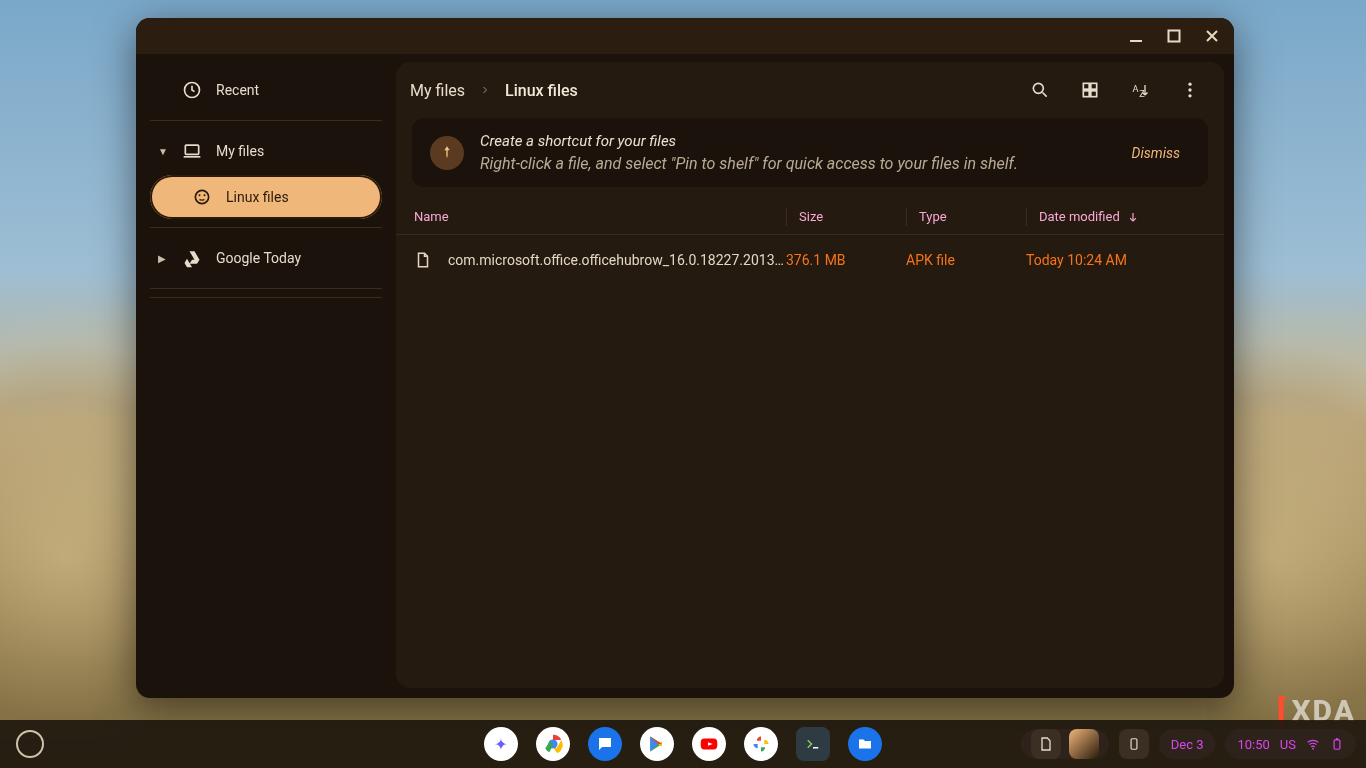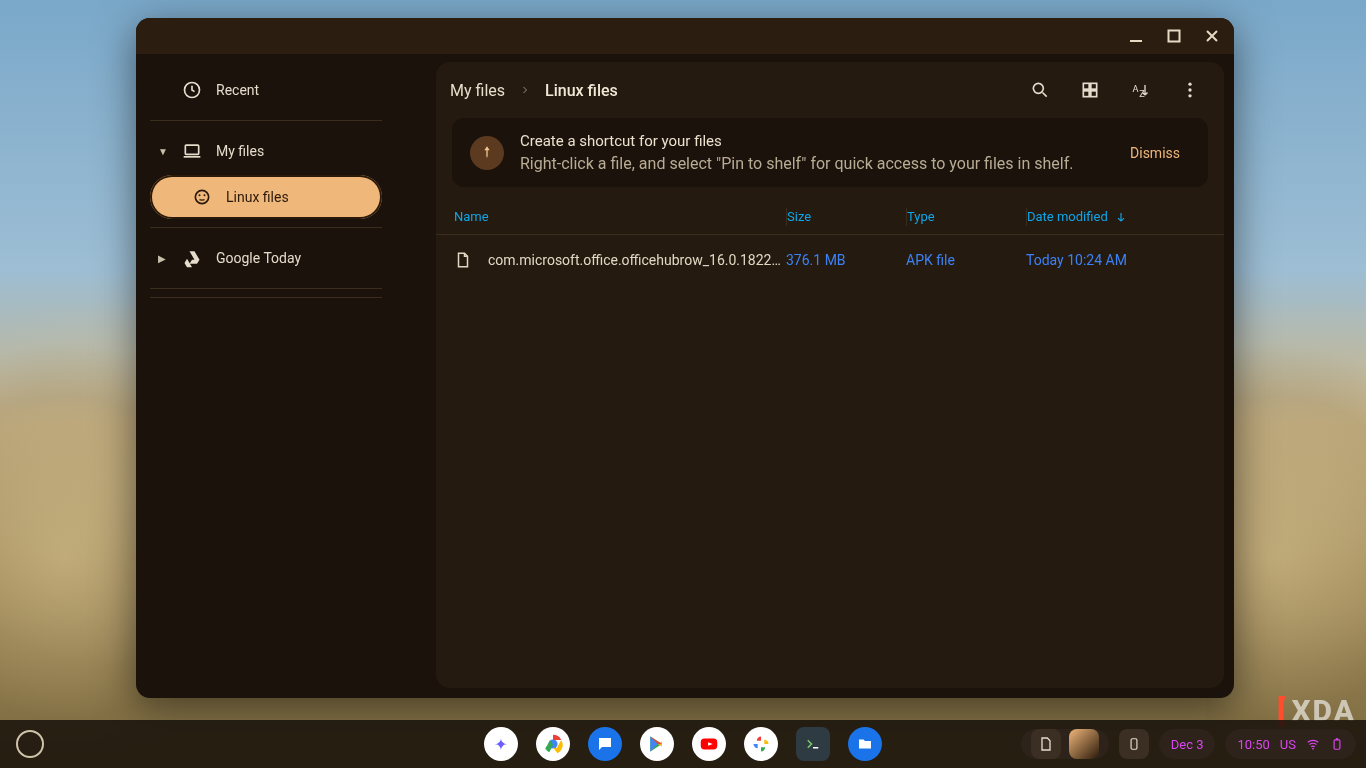--- a/index.html
+++ b/index.html
@@ -32,21 +32,21 @@
 }
 .titlebar {
   height: 36px;
   background: #2b1e11;
   display: flex; justify-content: flex-end; align-items: center;
   gap: 18px; padding-right: 12px;
 }
 .titlebar .wbtn { width: 20px; height: 20px; display:flex; align-items:center; justify-content:center; color:#e8d9c4; cursor:pointer; }
 .titlebar .wbtn svg { width:14px; height:14px; }
 
-.body { flex:1; display:flex;gap:40px; }
+.body { flex:1; display:flex; }
 
 
 .sidebar { width: 260px; padding: 14px 8px 8px 8px; color:#e6dccc; font-size:14px; }
 .sb-item {
   display:flex; align-items:center; gap:14px;
   height:44px; padding:0 14px; border-radius:22px; cursor:pointer;
 }
 .sb-item .chev { width:10px; color:#c9bfa9; font-size:10px; }
 .sb-item .icon { width:20px; height:20px; display:flex; align-items:center; justify-content:center; }
 .sb-item.indent { padding-left: 42px; }
@@ -74,44 +74,44 @@
 .breadcrumbs .crumb.current { color:#f2e8d6; font-weight:500; }
 .breadcrumbs .sep { color:#9c8f78; }
 .toolbar .spacer { flex:1; }
 .toolbar .tbtn { width:40px; height:40px; border-radius:20px; display:flex; align-items:center; justify-content:center; color:#e6dccc; cursor:pointer; }
 .toolbar .tbtn svg { width:20px; height:20px; }
 
 
 .banner {
   margin:0 16px 12px 16px; padding:14px 18px;
   background:#1a120b; border-radius:12px;
-  display:flex; align-items:center; gap:16px;
+  display:flex; align-items:center; gap:16px;font-style:italic;
 }
 .banner .badge { width:34px; height:34px; border-radius:50%; background:#5c3a1f; display:flex; align-items:center; justify-content:center; color:#f0c78a; }
 .banner .text .title { color:#ece1cf; font-size:15px; margin-bottom:4px; }
 .banner .text .desc { color:#b9ac95; font-size:16px; }
 .banner .dismiss { margin-left:auto; color:#f0b77a; font-size:14px; cursor:pointer; padding:6px 10px; }
 
 
 .table-header, .row {
   display:grid;
   grid-template-columns: 1fr 120px 120px 180px;
   align-items:center;
   padding:0 18px 0 18px;
 }
 .table-header {
-  height:36px; color:#0ea5e9; font-size:13px;
+  height:36px; color:#f9a8d4; font-size:13px;
   border-bottom:1px solid #3a2d1c;
 }
 .table-header .col { display:flex; align-items:center; gap:6px; }
-.table-header .divider { border-left:1px solid #3a2d1c; height:18px; padding-left:0; }
+.table-header .divider { border-left:1px solid #3a2d1c; height:18px; padding-left:12px; }
 .row { height:50px; color:#e2d7c2; font-size:14px; cursor:pointer; }
 .row .namecell { display:flex; align-items:center; gap:16px; overflow:hidden; }
 .row .namecell .fname { white-space:nowrap; overflow:hidden; text-overflow:ellipsis; }
-.row .cell.sub { color:#3b82f6; }
+.row .cell.sub { color:#f97316; }
 .file-icon { width:18px; height:18px; color:#e2d7c2; flex-shrink:0; }
 
 
 .shelf {
   position:absolute; left:0; right:0; bottom:0; height:48px;
   background:rgba(22,16,9,.85);
   display:flex; align-items:center;
   padding:0 10px;
 }
 .launcher-circle {

